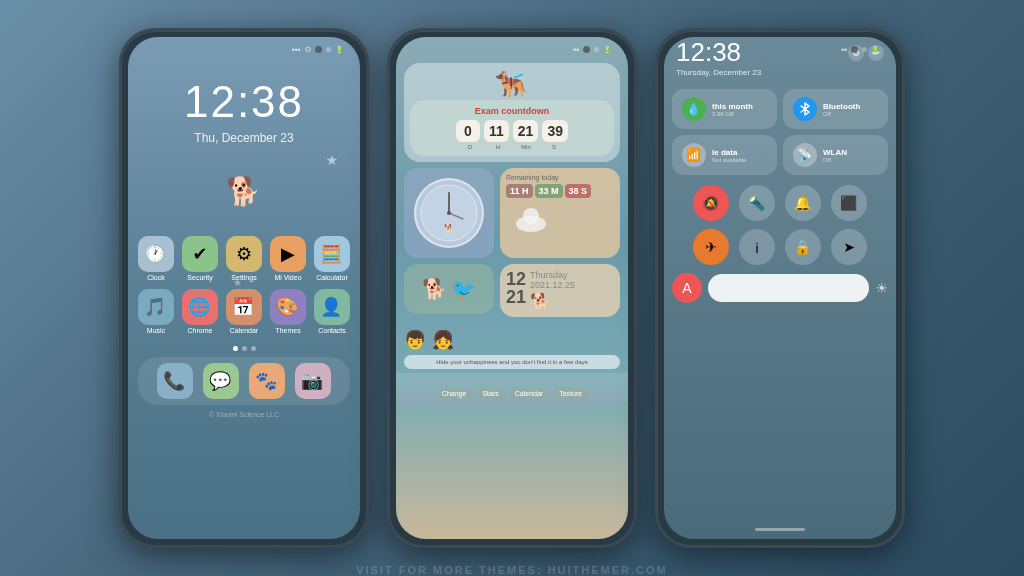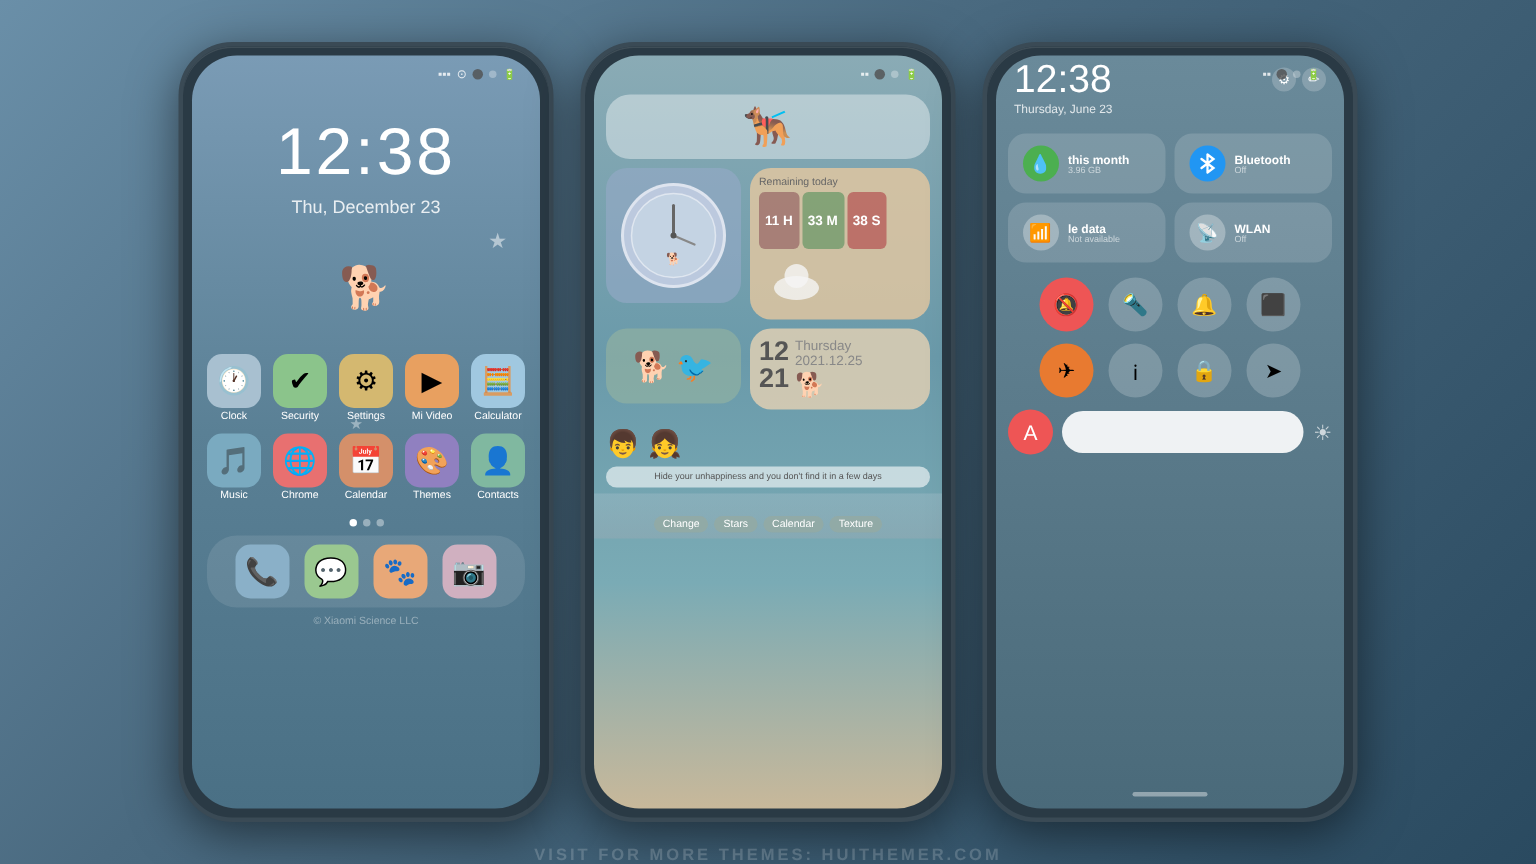--- a/index.html
+++ b/index.html
@@ -268,21 +268,21 @@
 
     .remaining-time {
       display: flex;
       gap: 2px;
       align-items: center;
     }
 
     .rem-block {
       background: rgba(150,100,100,0.7);
       border-radius: 4px;
-      padding: 14px 4px;
+      padding: 2px 4px;
       font-size: 9px;
       color: white;
       font-weight: bold;
     }
     .rem-block.green { background: rgba(100,150,100,0.7); }
     .rem-block.red { background: rgba(180,80,80,0.7); }
 
     .widgets-row2 {
       display: flex;
       gap: 6px;
@@ -605,20 +605,35 @@
       <span class="punch-dot cam"></span>
       <span class="punch-dot"></span>
       <span style="font-size:7px;color:white;">🔋</span>
     </div>
 
     <div class="widget-area" style="margin-top:18px;">
 
       <div class="snoopy-top-widget">
         <div style="font-size:26px;text-align:center;">🐕‍🦺</div>
 
+        <div class="countdown-widget" style="width:100%;">
+          <div class="countdown-title">Exam countdown</div>
+          <div class="countdown-boxes">
+            <div class="countdown-box">0</div>
+            <div class="countdown-box">11</div>
+            <div class="countdown-box">21</div>
+            <div class="countdown-box">39</div>
+          </div>
+          <div class="countdown-labels">
+            <span class="countdown-label">D</span>
+            <span class="countdown-label">H</span>
+            <span class="countdown-label">Min</span>
+            <span class="countdown-label">S</span>
+          </div>
+        </div>
       </div>
 
       <div class="widgets-row">
         <div class="clock-widget">
           <div class="clock-face">
 
             <svg width="60" height="60" viewBox="0 0 60 60">
               <circle cx="30" cy="30" r="28" fill="rgba(200,215,230,0.7)" stroke="rgba(255,255,255,0.5)" stroke-width="1"></circle>
               <line x1="30" y1="30" x2="30" y2="10" stroke="#666" stroke-width="2" stroke-linecap="round"></line>
               <line x1="30" y1="30" x2="44" y2="36" stroke="#888" stroke-width="1.5" stroke-linecap="round"></line>
@@ -698,21 +713,21 @@
 
     <div style="display:flex;align-items:center;justify-content:space-between;padding:0 12px;">
       <div class="ctrl-time" style="font-size:26px;padding:0;">12:38</div>
       <div style="display:flex;gap:4px;">
         <div class="ctrl-icon-sm">⚙</div>
         <div class="ctrl-icon-sm">✏</div>
       </div>
     </div>
 
     <div class="ctrl-date-row">
-      <div class="ctrl-date">Thursday, June 23</div>
+      <div class="ctrl-date">Thursday, December 23</div>
     </div>
 
     <div class="ctrl-tiles">
 
       <div class="ctrl-tile">
         <div class="ctrl-tile-icon tile-icon-green">💧</div>
         <div class="ctrl-tile-text">
           <div class="ctrl-tile-label">this month</div>
           <div class="ctrl-tile-sub">3.96 GB</div>
         </div>

